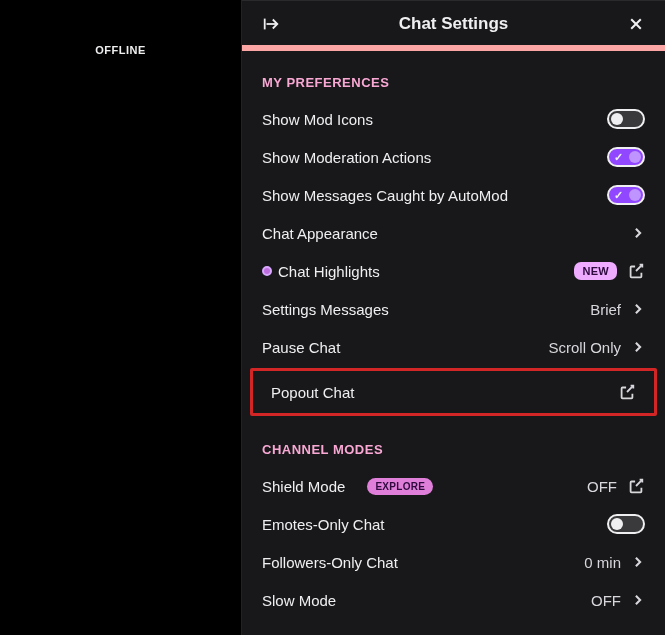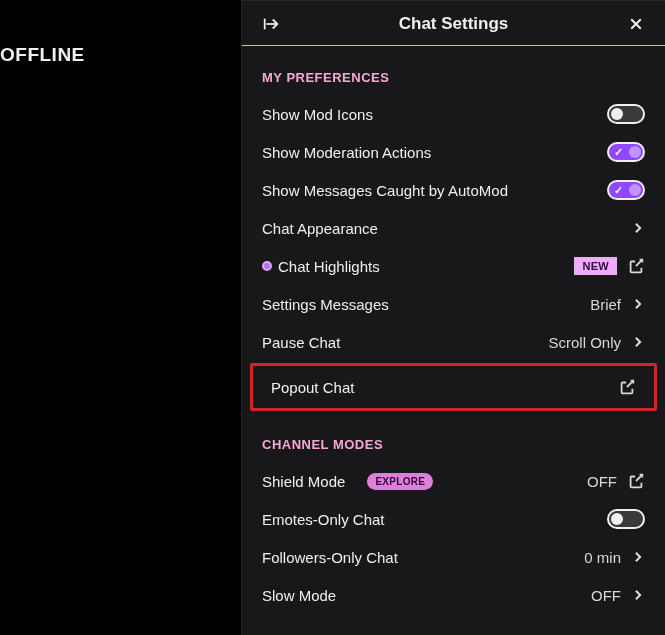--- a/index.html
+++ b/index.html
@@ -21,39 +21,39 @@
     width: 242px;
     background: #000;
     border-right: 1px solid #222;
     position: relative;
   }
   .offline {
     position: absolute;
     top: 44px;
     left: 0;
     width: 100%;
-    text-align: left;
-    font-size: 19px;
+    text-align: center;
+    font-size: 11px;
     font-weight: 700;
     letter-spacing: 0.5px;
     color: #efeff1;
   }
   .panel {
     flex: 1;
     background: #18181b;
     display: flex;
     flex-direction: column;
     border-top: 1px solid #2a2a2d;
   }
   .panel-header {
     display: flex;
     align-items: center;
     justify-content: space-between;
     padding: 12px 18px 10px 18px;
-    border-bottom: 1px solid #fca5a5;
+    border-bottom: 6px solid #fca5a5;
   }
   .panel-title {
     font-size: 17px;
     font-weight: 700;
     color: #efeff1;
   }
   .icon-btn {
     width: 22px;
     height: 22px;
     display: flex;
@@ -102,21 +102,21 @@
     border-radius: 50%;
     background: #bf6ee0;
     border: 2px solid #d8a8ff;
   }
   .badge {
     background: #efabff;
     color: #2e0a3f;
     font-size: 11px;
     font-weight: 800;
     padding: 3px 8px;
-    border-radius: 0;
+    border-radius: 7px;
     letter-spacing: 0.3px;
   }
   .badge-explore {
     background: #e07fd9;
     color: #2e0a3f;
     font-size: 10px;
     font-weight: 800;
     padding: 3px 8px;
     border-radius: 9px;
     letter-spacing: 0.3px;

